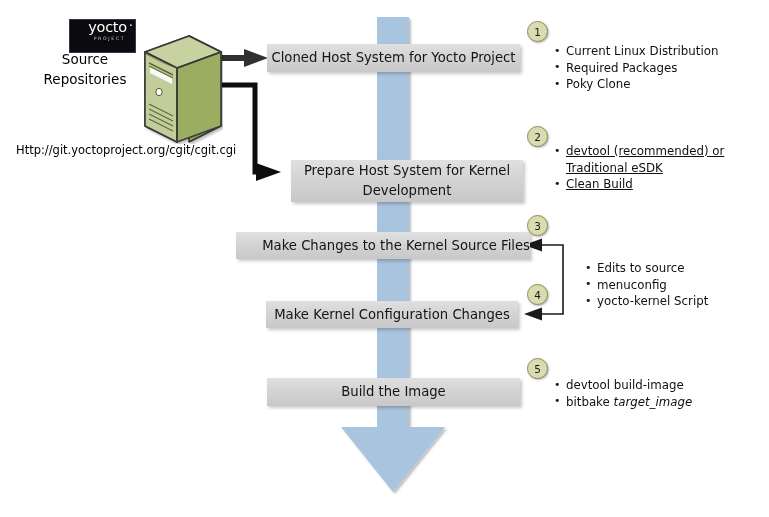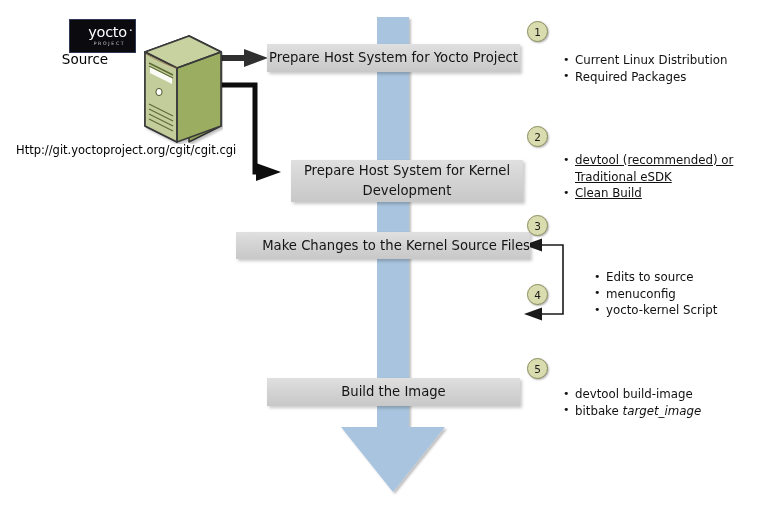--- a/index.html
+++ b/index.html
@@ -37,21 +37,20 @@
     left: 69px;
     top: 19px;
     width: 67px;
     height: 34px;
     background: #0b0b0f;
     border: 1px solid #2e3a55;
     box-sizing: border-box;
     display: flex;
     flex-direction: column;
     align-items: center;
-    justify-content: center;
     line-height: 1;
     padding-left: 14px;
   }
   .yocto-word {
     color: #ffffff;
     font-size: 14.5px;
     letter-spacing: -0.3px;
     font-family: "DejaVu Sans", "Liberation Sans", sans-serif;
     position: relative;
   }
@@ -142,21 +141,21 @@
   #badge4 { left: 527px; top: 284px; }
   #badge5 { left: 527px; top: 358px; }
 
   
   .blist {
     position: absolute;
     font-size: 11.8px;
     line-height: 16.5px;
     color: #111;
     list-style: none;
-    margin: 13px;
+    margin: 4px;
     padding: 0;
   }
   .blist li {
     position: relative;
     padding-left: 12px;
     white-space: nowrap;
   }
   .blist li::before {
     content: "\2022";
     position: absolute;
@@ -204,20 +203,21 @@
 
   <div class="yocto-logo">
     <div class="yocto-word">
       <span>yocto</span><span class="dot">·</span>
     </div>
     <div class="yocto-sub">PROJECT</div>
   </div>
 
   <div class="src-label">
     <div>Source</div>
+    <div>Repositories</div>
   </div>
 
   <div class="src-url">Http://git.yoctoproject.org/cgit/cgit.cgi</div>
 
   <svg class="server" viewBox="0 0 90 110" width="90" height="110">
     <g filter="url(#softshadow)">
 
       <polygon points="56,2 88,18 88,92 56,108" fill="#8ea154" stroke="#333" stroke-width="1.6" stroke-linejoin="round"></polygon>
 
       <polygon points="12,18 56,2 88,18 44,34" fill="#b9c68c" stroke="#333" stroke-width="1.6" stroke-linejoin="round"></polygon>
@@ -240,34 +240,37 @@
       <path d="M 16 70 L 40 82" stroke="#5c6b34" stroke-width="1.2" fill="none"></path>
       <path d="M 16 75 L 40 87" stroke="#5c6b34" stroke-width="1.2" fill="none"></path>
       <path d="M 16 80 L 40 92" stroke="#5c6b34" stroke-width="1.2" fill="none"></path>
       <path d="M 16 85 L 40 97" stroke="#5c6b34" stroke-width="1.2" fill="none"></path>
 
       <path d="M 13 20 Q 30 30 44 34" stroke="#8a5a3a" stroke-width="1" fill="none" opacity="0.6"></path>
     </g>
   </svg>
 
   <div class="pbox" id="box1">
-    <span>Prepare Host System for Yocto Project</span>
+    <span>Cloned Host System for Yocto Project</span>
   </div>
 
   <div class="pbox" id="box2">
     <span>
       <span>Prepare Host System for Kernel</span><br>
       <span>Development</span>
     </span>
   </div>
 
   <div class="pbox" id="box3">
     <span>Make Changes to the Kernel Source Files</span>
   </div>
 
+  <div class="pbox" id="box4">
+    <span>Make Kernel Configuration Changes</span>
+  </div>
 
   <div class="pbox" id="box5">
     <span>Build the Image</span>
   </div>
 
   <div class="badge" id="badge1">
     <span>1</span>
   </div>
   <div class="badge" id="badge2">
     <span>2</span>
@@ -278,20 +281,21 @@
   <div class="badge" id="badge4">
     <span>4</span>
   </div>
   <div class="badge" id="badge5">
     <span>5</span>
   </div>
 
   <ul class="blist" id="list1">
     <li>Current Linux Distribution</li>
     <li>Required Packages</li>
+    <li>Poky Clone</li>
   </ul>
 
   <ul class="blist" id="list2">
     <li class="multiline">devtool (recommended) or Traditional eSDK</li>
     <li>Clean Build</li>
   </ul>
 
   <ul class="blist" id="list3">
     <li>Edits to source</li>
     <li>menuconfig</li>

